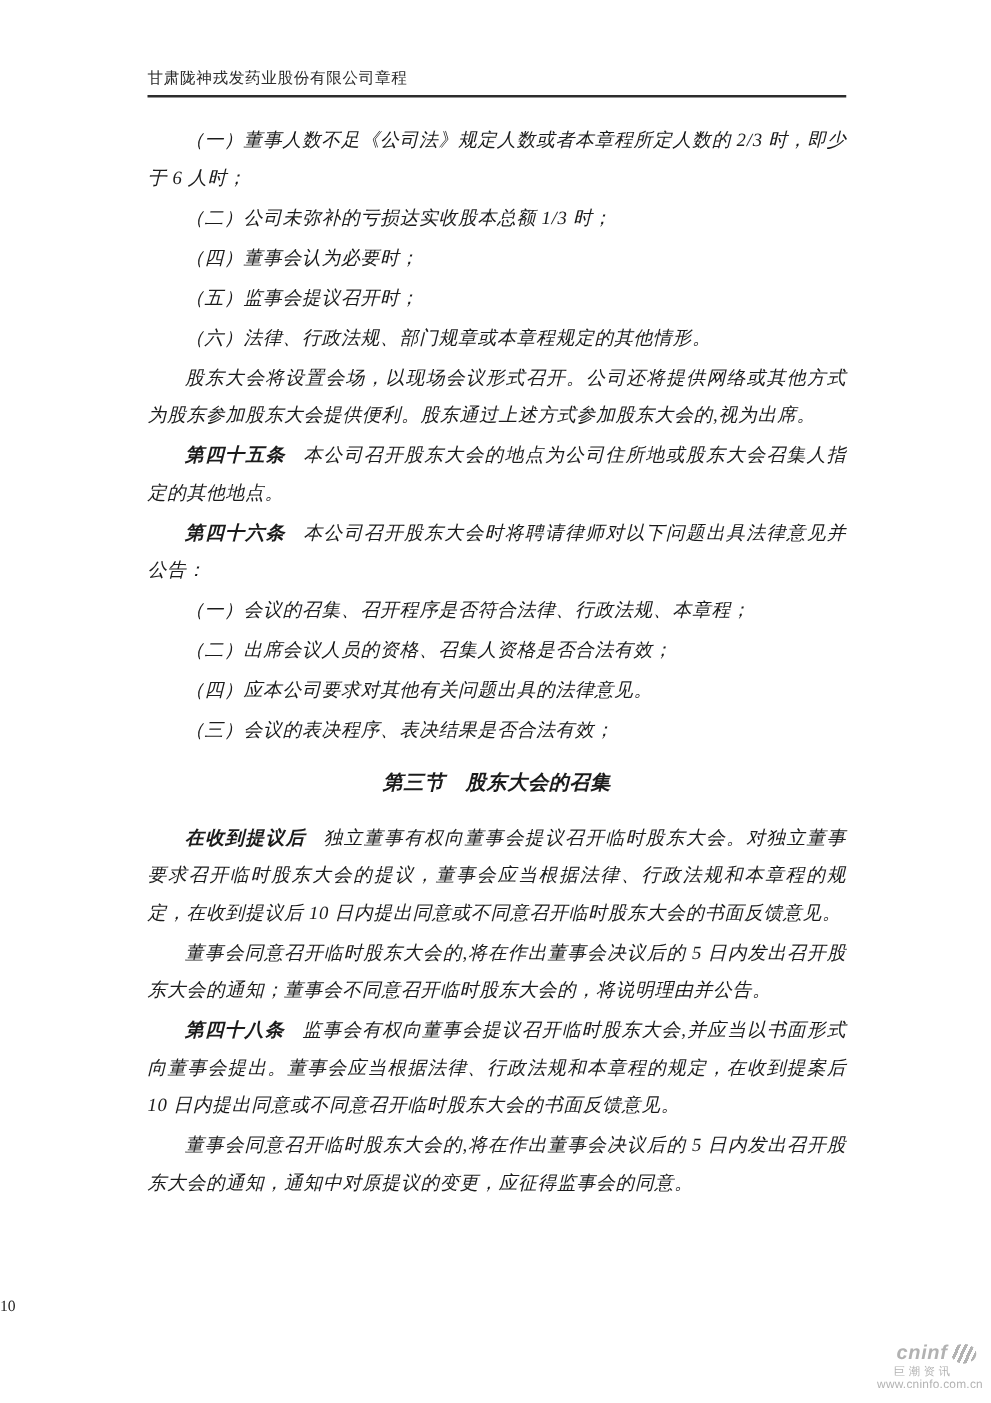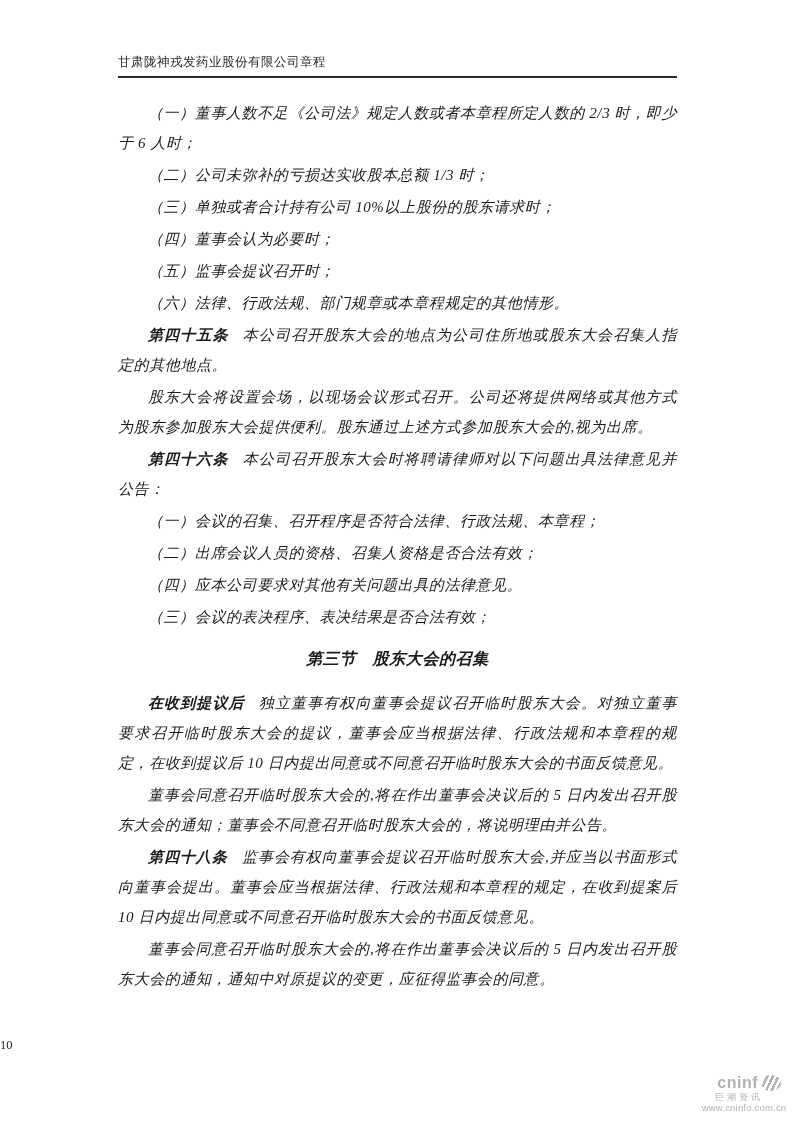--- a/index.html
+++ b/index.html
@@ -70,20 +70,21 @@
     text-align: center;
     line-height: 1.05;
     user-select: none;
   }
   .logo-top {
     display: flex;
     align-items: center;
     justify-content: flex-end;
     gap: 3px;
     padding-right: 6px;
+    font-style: italic;
   }
   .logo-brand {
     font-weight: bold;
     font-size: 16px;
     letter-spacing: 0.5px;
   }
   .logo-globe {
     width: 20px; height: 16px;
     border-radius: 50%;
     background: repeating-linear-gradient(115deg, #b2b2b2 0 2.5px, #ffffff 2.5px 5px);
@@ -104,28 +105,27 @@
 </style>
 </head>
 <body>
 
 <div class="page-header">甘肃陇神戎发药业股份有限公司章程</div>
 <div class="header-rule"></div>
 
 <div class="page-body">
   <p class="para">（一）董事人数不足《公司法》规定人数或者本章程所定人数的 2/3 时，即少于 6 人时；</p>
   <p class="para">（二）公司未弥补的亏损达实收股本总额 1/3 时；</p>
-  <p class="para">（三）单独或者合计持有公司 10%以上股份的股东请求时；</p>
   <p class="para">（四）董事会认为必要时；</p>
   <p class="para">（五）监事会提议召开时；</p>
   <p class="para">（六）法律、行政法规、部门规章或本章程规定的其他情形。</p>
 
+  <p class="para">股东大会将设置会场，以现场会议形式召开。公司还将提供网络或其他方式为股东参加股东大会提供便利。股东通过上述方式参加股东大会的,视为出席。</p>
+
   <p class="para"><span class="art-num">第四十五条</span><span>本公司召开股东大会的地点为公司住所地或股东大会召集人指定的其他地点。</span></p>
-
-  <p class="para">股东大会将设置会场，以现场会议形式召开。公司还将提供网络或其他方式为股东参加股东大会提供便利。股东通过上述方式参加股东大会的,视为出席。</p>
 
   <p class="para"><span class="art-num">第四十六条</span><span>本公司召开股东大会时将聘请律师对以下问题出具法律意见并公告：</span></p>
 
   <p class="para">（一）会议的召集、召开程序是否符合法律、行政法规、本章程；</p>
   <p class="para">（二）出席会议人员的资格、召集人资格是否合法有效；</p>
   <p class="para">（四）应本公司要求对其他有关问题出具的法律意见。</p>
   <p class="para">（三）会议的表决程序、表决结果是否合法有效；</p>
 
   <h3 class="section-header">第三节　股东大会的召集</h3>
 

